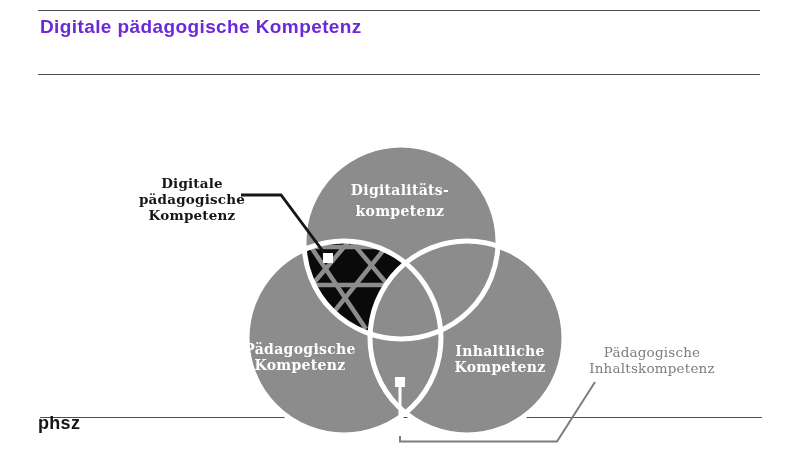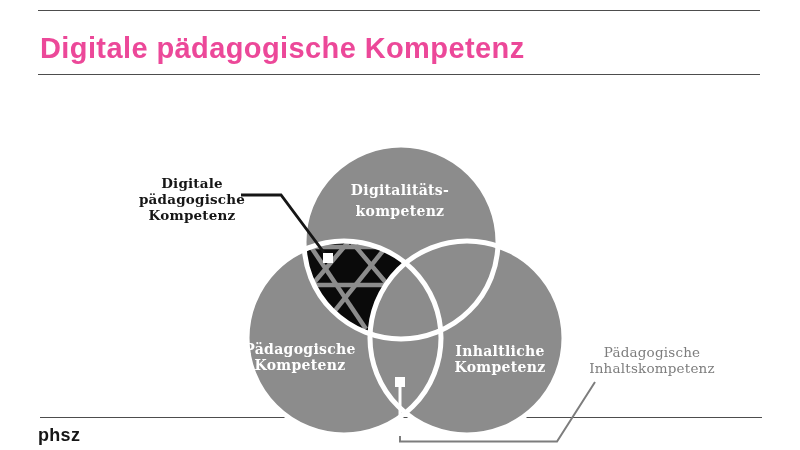--- a/index.html
+++ b/index.html
@@ -12,30 +12,30 @@
   }
   .rule {
     position: absolute;
     left: 38px; width: 722px; height: 1px;
     background: #4d4d4d;
   }
   #rule-top    { top: 10px; }
   #rule-title  { top: 74px; }
   #slide-title {
     position: absolute;
-    left: 40px; top: 32px;
-    font-size: 29px;
+    left: 40px; top: 16px;
+    font-size: 19px;
     font-weight: bold;
     letter-spacing: 0.4px;
-    color: #ec4899;
+    color: #6d28d9;
     white-space: nowrap;
   }
   #logo {
     position: absolute;
-    left: 38px; top: 425px;
+    left: 38px; top: 413px;
     font-size: 18px;
     font-weight: bold;
     letter-spacing: 0.3px;
     color: #161616;
   }
   #diagram {
     position: absolute;
     left: 0; top: 0;
   }
   text {

